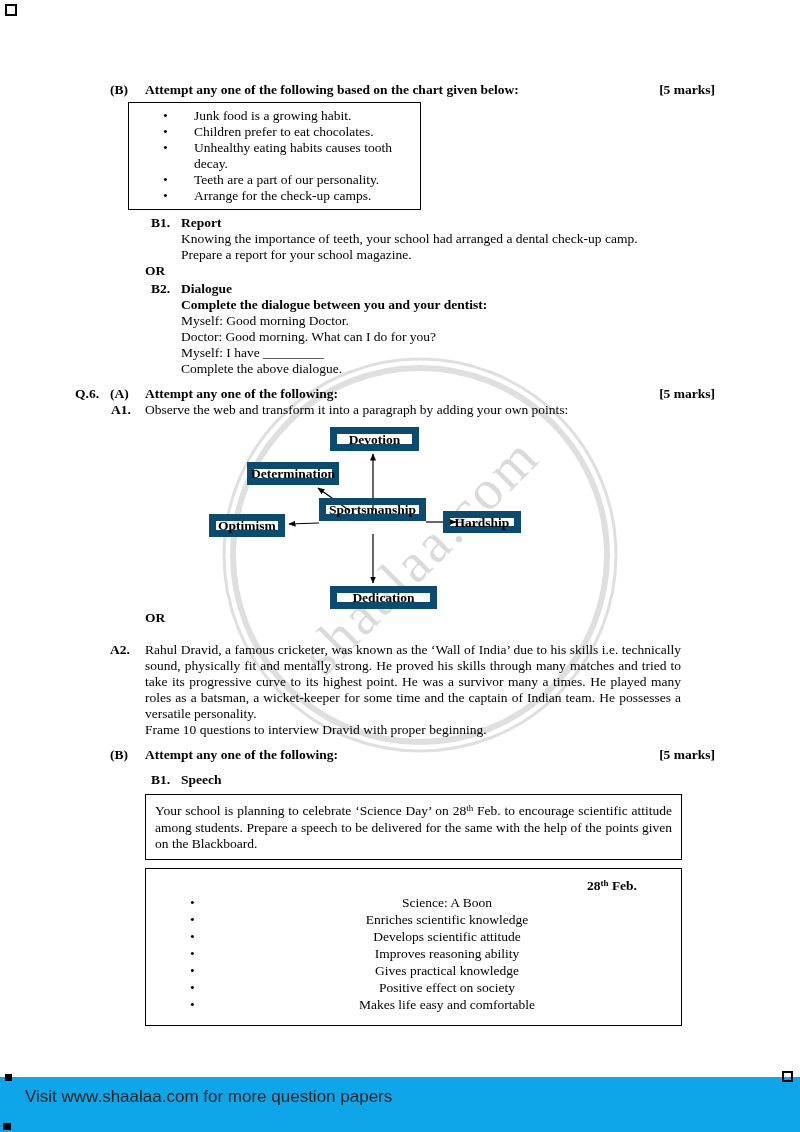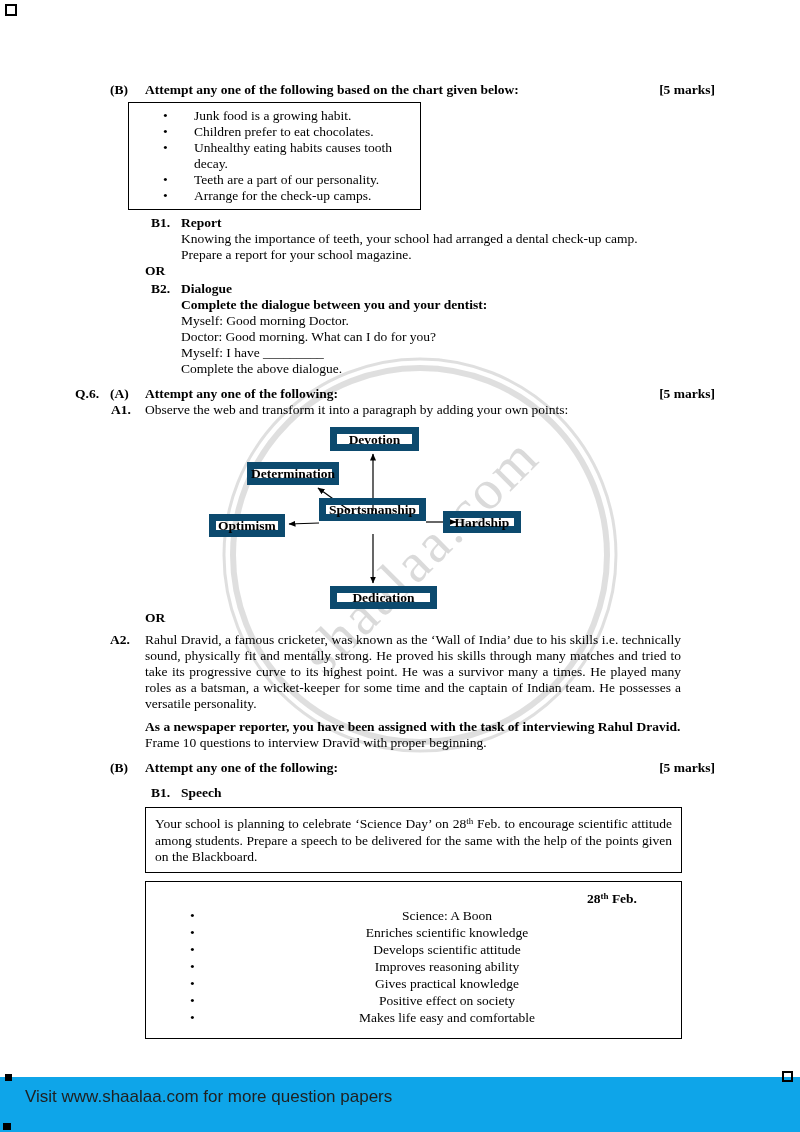--- a/index.html
+++ b/index.html
@@ -158,25 +158,24 @@
     <div class="node node-devotion">Devotion</div>
     <div class="node node-determination">Determination</div>
     <div class="node node-optimism">Optimism</div>
     <div class="node node-sportsmanship">Sportsmanship</div>
     <div class="node node-hardship">Hardship</div>
     <div class="node node-dedication">Dedication</div>
   </div>
 
   <div class="or-line">OR</div>
 
-  <div class="row" style="margin-top:6px;">
+  <div class="row" style="margin-top:16px;">
     <span class="lbl lbl-part bold">A2.</span>
     <div class="text-70 justify">Rahul Dravid, a famous cricketer, was known as the ‘Wall of India’ due to his skills i.e. technically sound, physically fit and mentally strong. He proved his skills through many matches and tried to take its progressive curve to its highest point. He was a survivor many a times. He played many roles as a batsman, a wicket-keeper for some time and the captain of Indian team. He possesses a versatile personality.</div>
   </div>
-  <div class="text-70 justify bold" style="margin-top:7px;">As a newspaper reporter, you have been assigned with the task of interviewing Rahul Dravid.</div>
   <div class="text-70">Frame 10 questions to interview Dravid with proper beginning.</div>
 
   <div class="row head-row" style="margin-top:9px;">
     <span class="lbl lbl-part bold">(B)</span>
     <span class="bold">Attempt any one of the following:</span>
     <span class="marks bold">[5 marks]</span>
   </div>
 
   <div class="row sub-row" style="margin-top:9px;">
     <span class="lbl lbl-sub bold">B1.</span>

